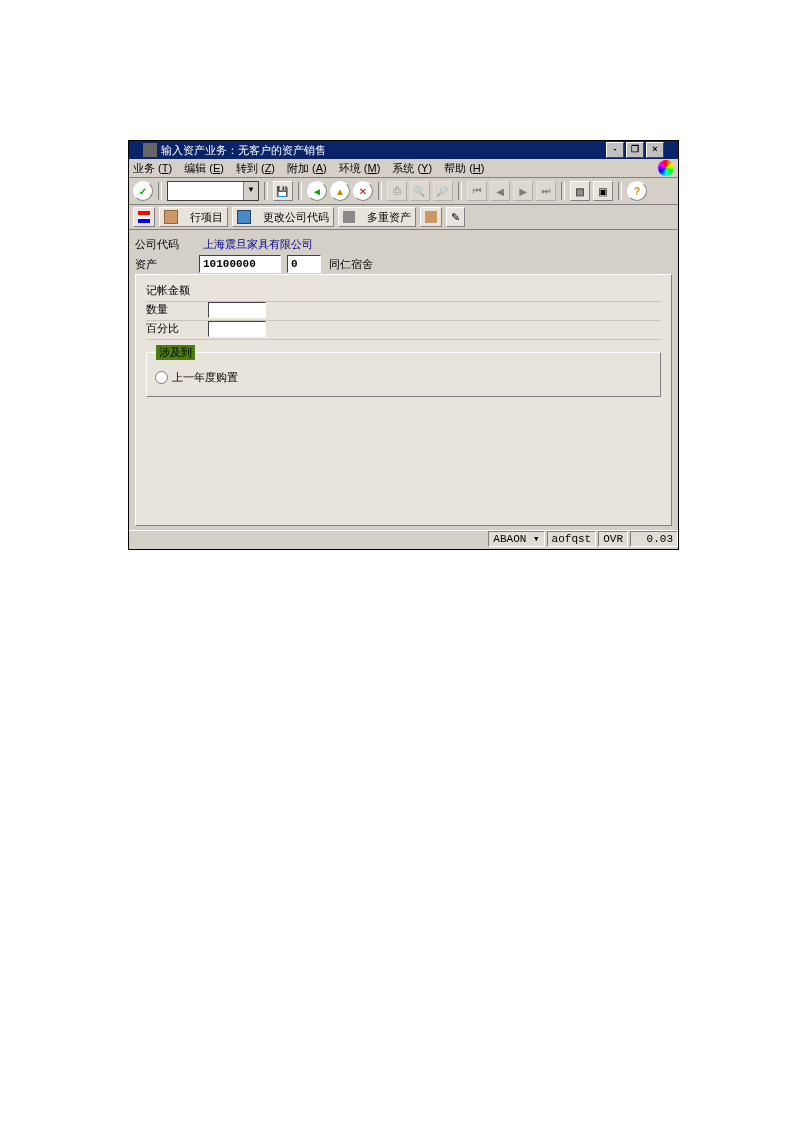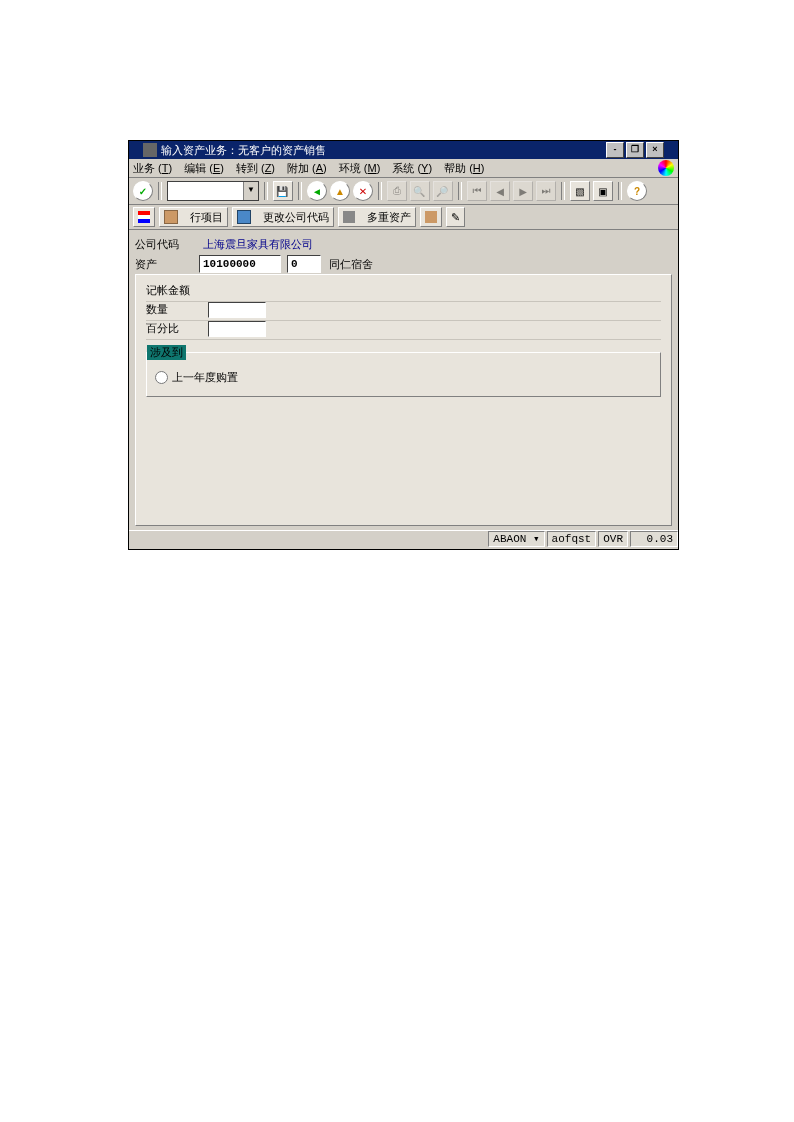--- a/index.html
+++ b/index.html
@@ -233,22 +233,22 @@
   border: 1px solid #808080;
   border-top-color: #fff;
   border-left-color: #fff;
   background: #e8e4dc;
   position: relative;
   padding: 14px 8px 8px 8px;
 }
 .group-title {
   position: absolute;
   top: -8px;
-  left: 0;
-  background: #0f766e;
+  left: 9px;
+  background: #4d7c0f;
   padding: 0 3px;
   font-size: 11px;
 }
 .radio-row {
   display: flex;
   align-items: center;
   font-size: 11px;
   margin: 3px 0;
 }
 .radio-row input { margin: 0 4px 0 0; }

